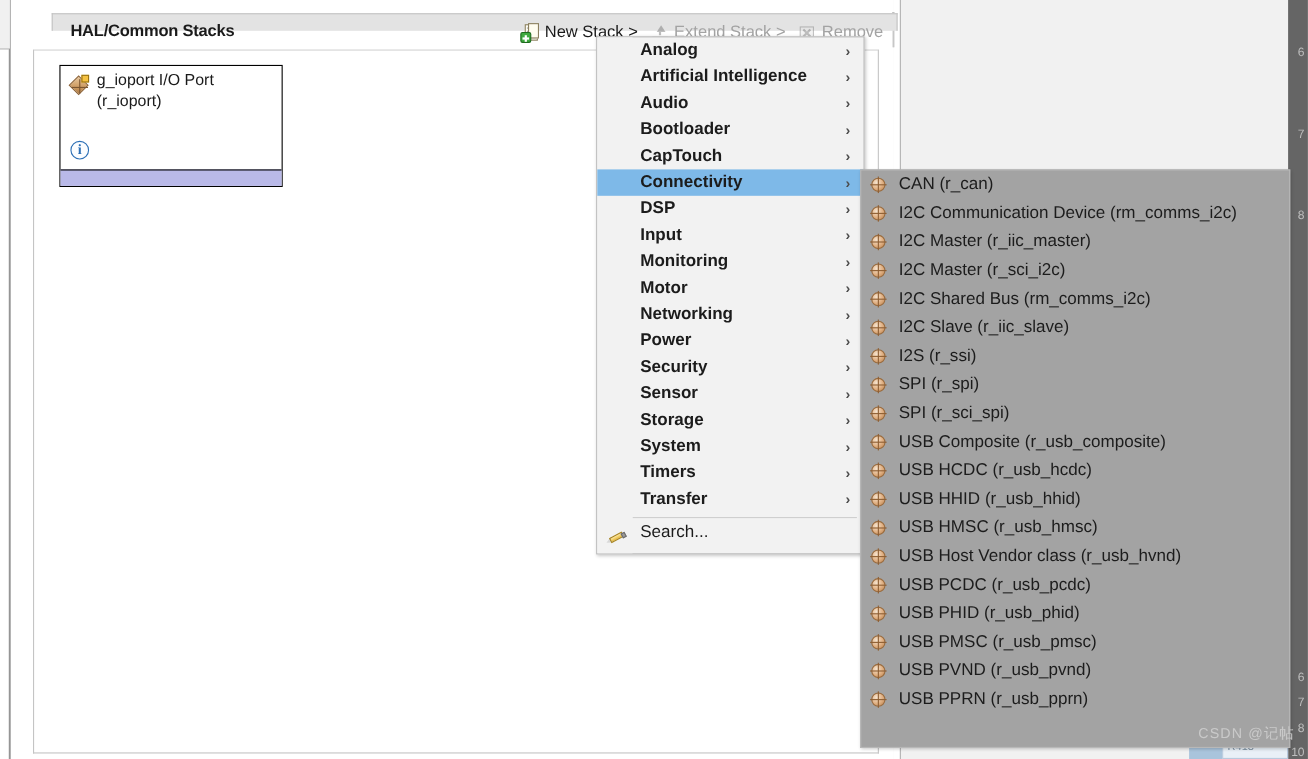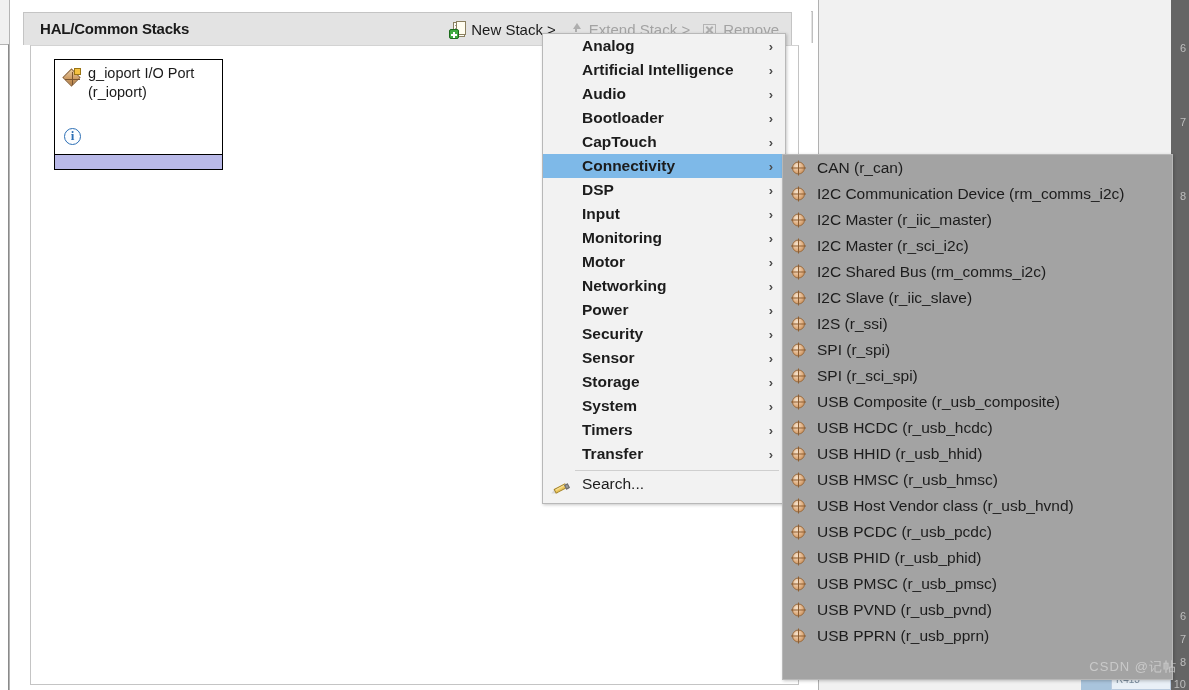--- a/index.html
+++ b/index.html
@@ -20,21 +20,21 @@
     position:absolute; left:0; top:44px; width:9px; height:646px;
     background:#ffffff; border-top:1px solid #b4b4b4; border-right:1px solid #8a8a8a;
   }
 
   
   .editor {
     position:absolute; left:11px; top:0; width:800px; height:690px;
     background:#ffffff;
   }
   .panel-header {
-    position:absolute; left:12px; top:12px; width:769px; height:33px;
+    position:absolute; left:36px; top:12px; width:769px; height:16px;
     background:#e3e3e3; border:1px solid #c4c4c4; border-bottom:none;padding-left:44px;
   }
   .panel-title {
     position:absolute; left:16px; top:7px;
     font-size:15px; font-weight:bold; color:#1a1a1a;
     letter-spacing:-0.2px;
   }
   .toolbar {
     position:absolute; right:6px; top:5px;
     display:flex; align-items:center; gap:0px;
@@ -83,21 +83,21 @@
   .ic-remove .x1,.ic-remove .x2{position:absolute;left:3px;top:7px;width:9px;height:2px;background:#6f6f6f;}
   .ic-remove .x1{transform:rotate(45deg);} .ic-remove .x2{transform:rotate(-45deg);}
 
   .canvas {
     position:absolute; left:19px; top:45px; width:769px; height:640px;
     background:#ffffff; border:1px solid #c4c4c4; border-top:1px solid #d3d3d3;
   }
 
   
   .stack-box{
-    position:absolute; left:23px; top:13px; width:169px; height:111px;
+    position:absolute; left:23px; top:13px; width:203px; height:111px;
     background:#ffffff; border:1px solid #000000;
   }
   .stack-top{ position:relative; height:94px; }
   .stack-icon{
     position:absolute; left:9px; top:8px; width:17px; height:17px;
   }
   .stack-icon .d{
     position:absolute; left:1px; top:3px; width:13px; height:13px;
     background:linear-gradient(135deg,#e8c9a0 0%,#cf9e66 55%,#b07c42 100%);
     transform:rotate(45deg);

